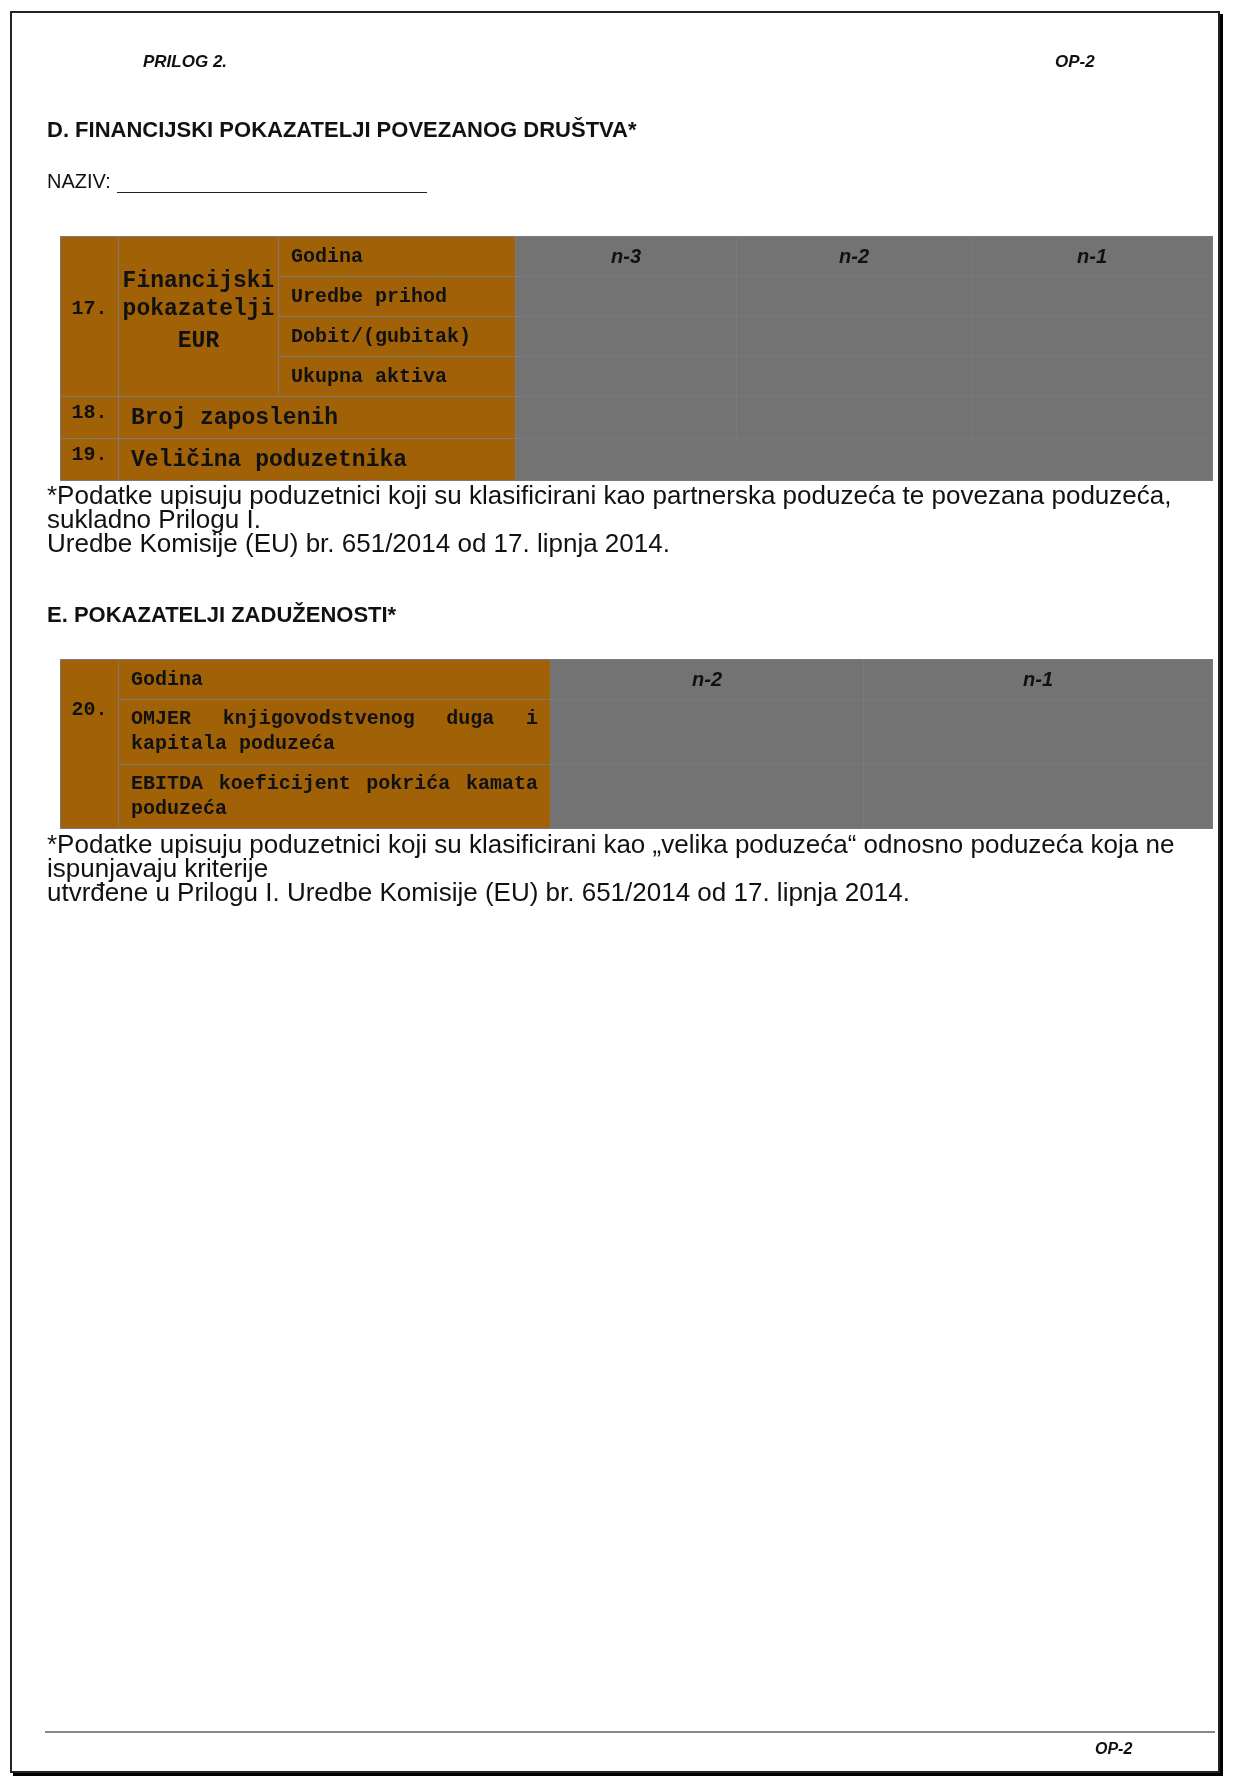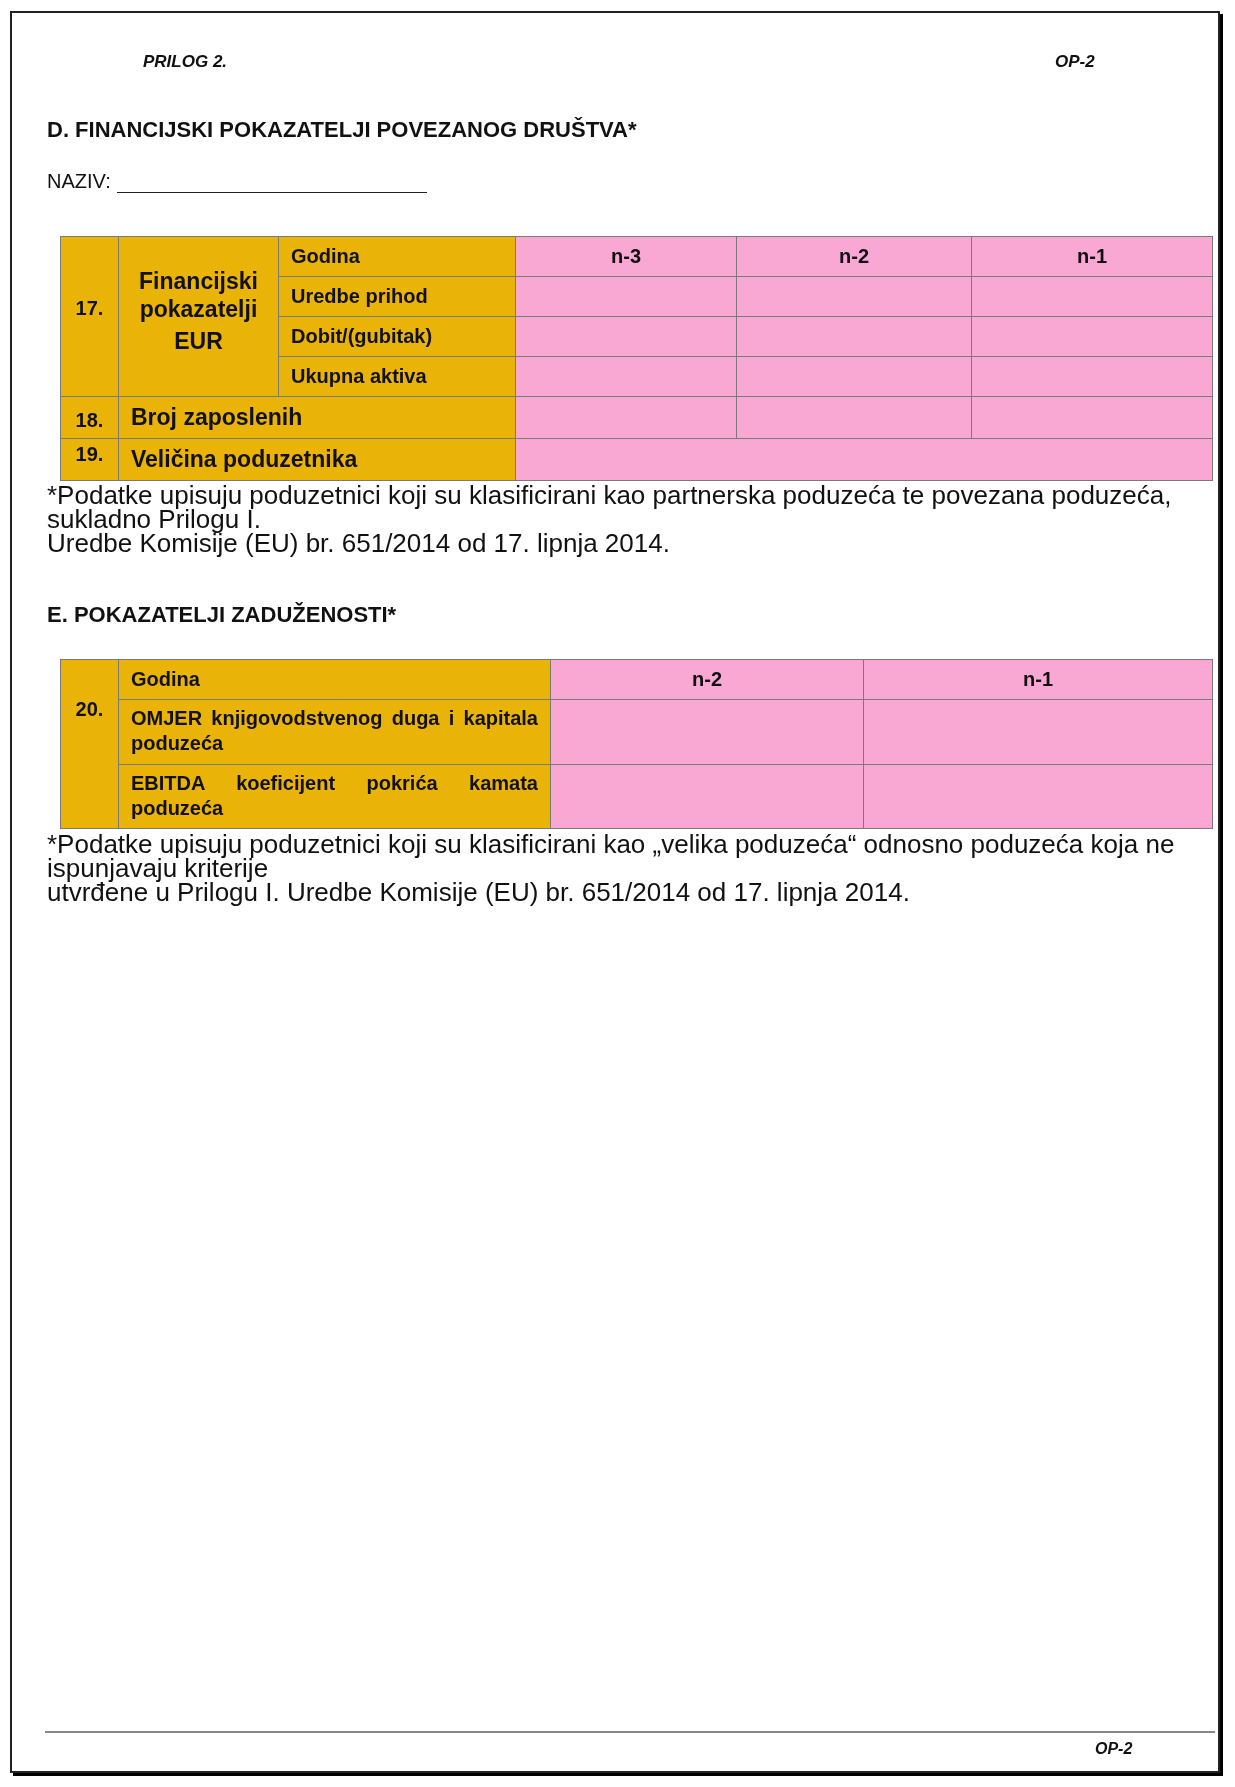--- a/index.html
+++ b/index.html
@@ -10,22 +10,22 @@
       border: 2px solid #222; box-sizing: border-box;
       box-shadow: 3px 3px 0 #000;
     }
     .abs { position: absolute; }
     .hdr { font-weight: bold; font-style: italic; font-size: 17px; text-align: center; }
     .h-sec { font-weight: bold; font-size: 22px; }
     .naziv { font-size: 20px; left: 47px; top: 170px; text-align: right; }
     .naziv .line { display: inline-block; width: 310px; border-bottom: 1.5px solid #222; height: 20px; vertical-align: bottom; margin-left: 6px; }
     table { border-collapse: collapse; position: absolute; table-layout: fixed; }
     td { border: 1.5px solid #7a7a7a; padding: 0; font-weight: bold; font-size: 20px; box-sizing: border-box; }
-    td.g { background: #eab308; }
-    td.w { background: #f9a8d4; }
+    td.g { background: #a16207; font-family: Liberation Mono, monospace; }
+    td.w { background: #737373; font-style: italic; }
     td.c { text-align: center; }
     td.pad { padding-left: 12px; }
     .num { vertical-align: top; text-align: center; padding-top: 8px; }
     .foot { font-size: 26px; line-height: 24px; left: 47px; width: 1160px; }
     .justify { text-align: justify; }
     .footer-rule { position: absolute; left: 45px; top: 1731px; width: 1170px; height: 0; border-top: 2px solid #888; }
   </style>
 </head>
 <body>
 
@@ -74,21 +74,21 @@
     <td class="w"></td>
     <td class="w"></td>
   </tr>
   <tr style="height:40px">
     <td class="g pad">Ukupna aktiva</td>
     <td class="w"></td>
     <td class="w"></td>
     <td class="w"></td>
   </tr>
   <tr style="height:42px">
-    <td class="g num" style="padding-top:12px;">18.</td>
+    <td class="g num" style="padding-top:4px;">18.</td>
     <td class="g pad" colspan="2" style="font-size:23px;">Broj zaposlenih</td>
     <td class="w"></td>
     <td class="w"></td>
     <td class="w"></td>
   </tr>
   <tr style="height:42px">
     <td class="g num" style="padding-top:4px;">19.</td>
     <td class="g pad" colspan="2" style="font-size:23px;">Veličina poduzetnika</td>
     <td class="w" colspan="3"></td>
   </tr>

